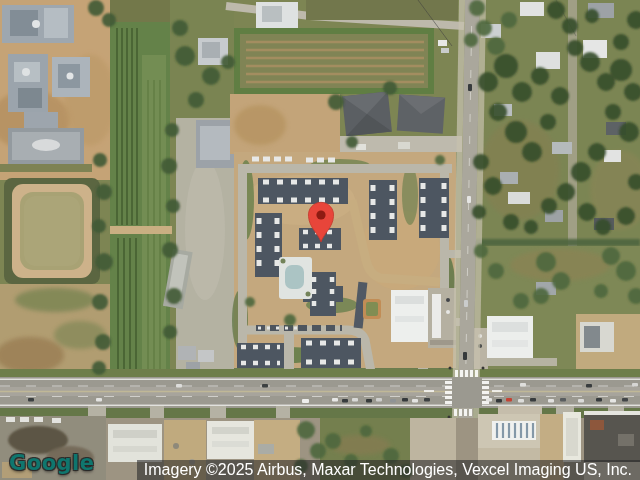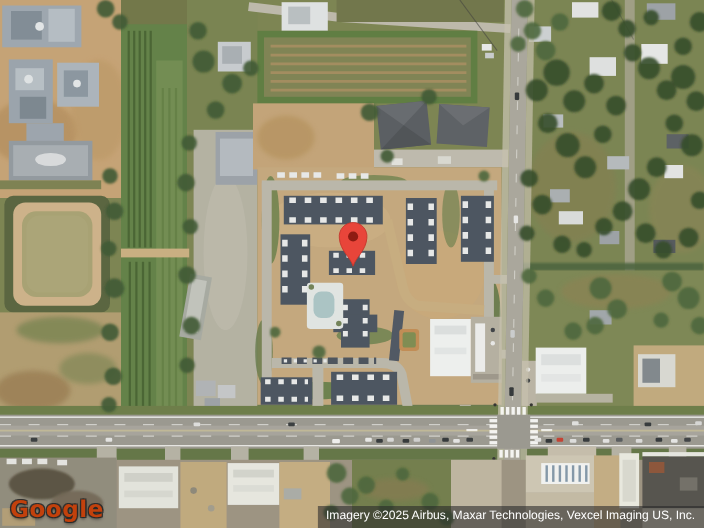--- a/index.html
+++ b/index.html
@@ -2,26 +2,26 @@
 <html><head>
 <meta charset="utf-8">
 <style>
   html,body{margin:0;padding:0;background:#000;}
   .stage{position:relative;width:640px;height:480px;overflow:hidden;
          font-family:"Liberation Sans",sans-serif;}
   .scene{position:absolute;left:0;top:0;display:block;}
   .marker{position:absolute;left:301px;top:196px;width:40px;height:52px;cursor:pointer;}
   .google-logo{position:absolute;left:9px;bottom:5px;
       font-family:"DejaVu Sans",sans-serif;font-weight:bold;
-      font-size:21px;letter-spacing:.5px;color:#c2410c;cursor:pointer;
+      font-size:21px;letter-spacing:.5px;color:#0f766e;cursor:pointer;
       text-shadow:-1px -1px 0 rgba(40,40,40,.85), 1px -1px 0 rgba(40,40,40,.85),
                   -1px 1px 0 rgba(40,40,40,.85), 1px 1px 0 rgba(40,40,40,.85),
                   0 2px 3px rgba(0,0,0,.55);}
   .attribution{position:absolute;right:0;bottom:0;background:rgba(40,40,42,.58);
-      color:#ffffff;font-size:11px;line-height:13px;padding:3px 8px 4px 7px;
+      color:#ffffff;font-size:16px;line-height:13px;padding:3px 8px 4px 7px;
       white-space:nowrap;}
 </style>
 </head>
 <body>
 
 <div class="stage">
 
 <svg class="scene" width="640" height="480" viewBox="0 0 640 480">
   <defs>
     <filter id="b1" x="-50%" y="-50%" width="200%" height="200%">

